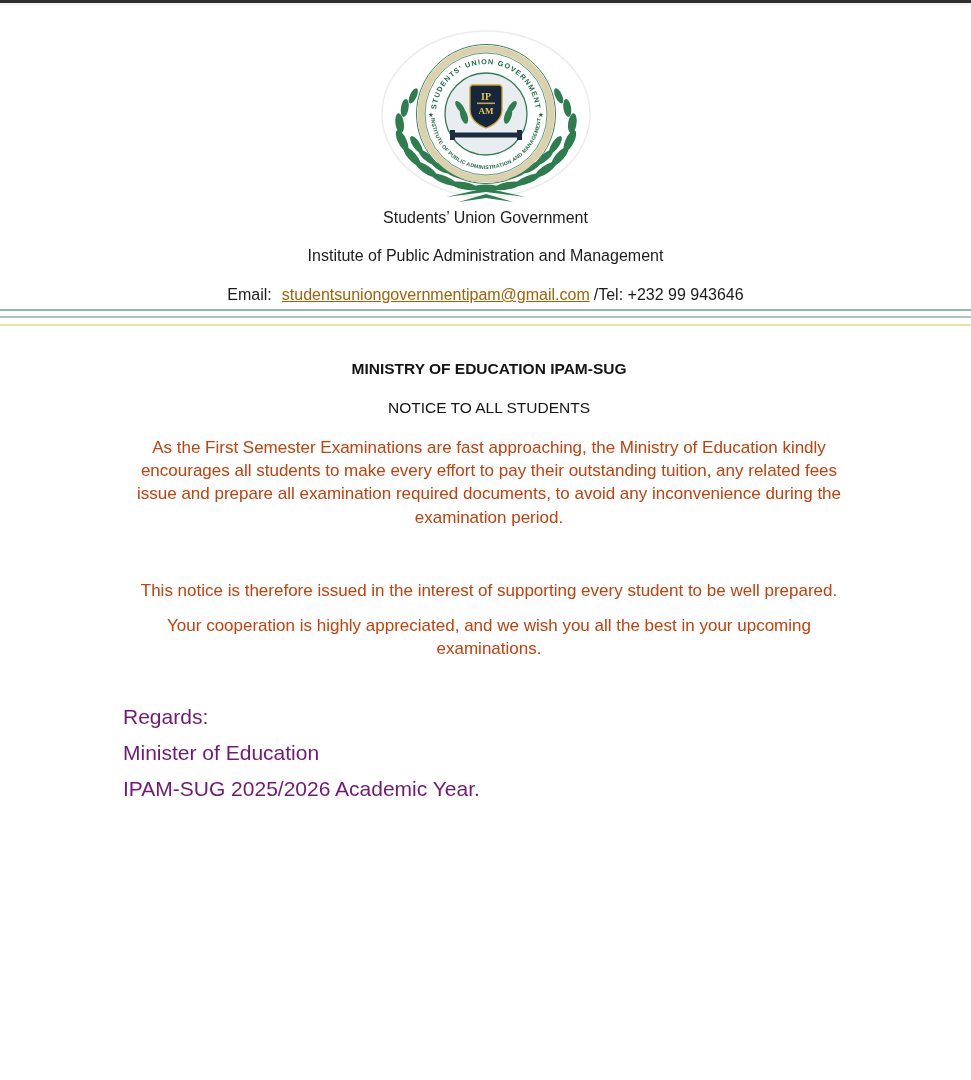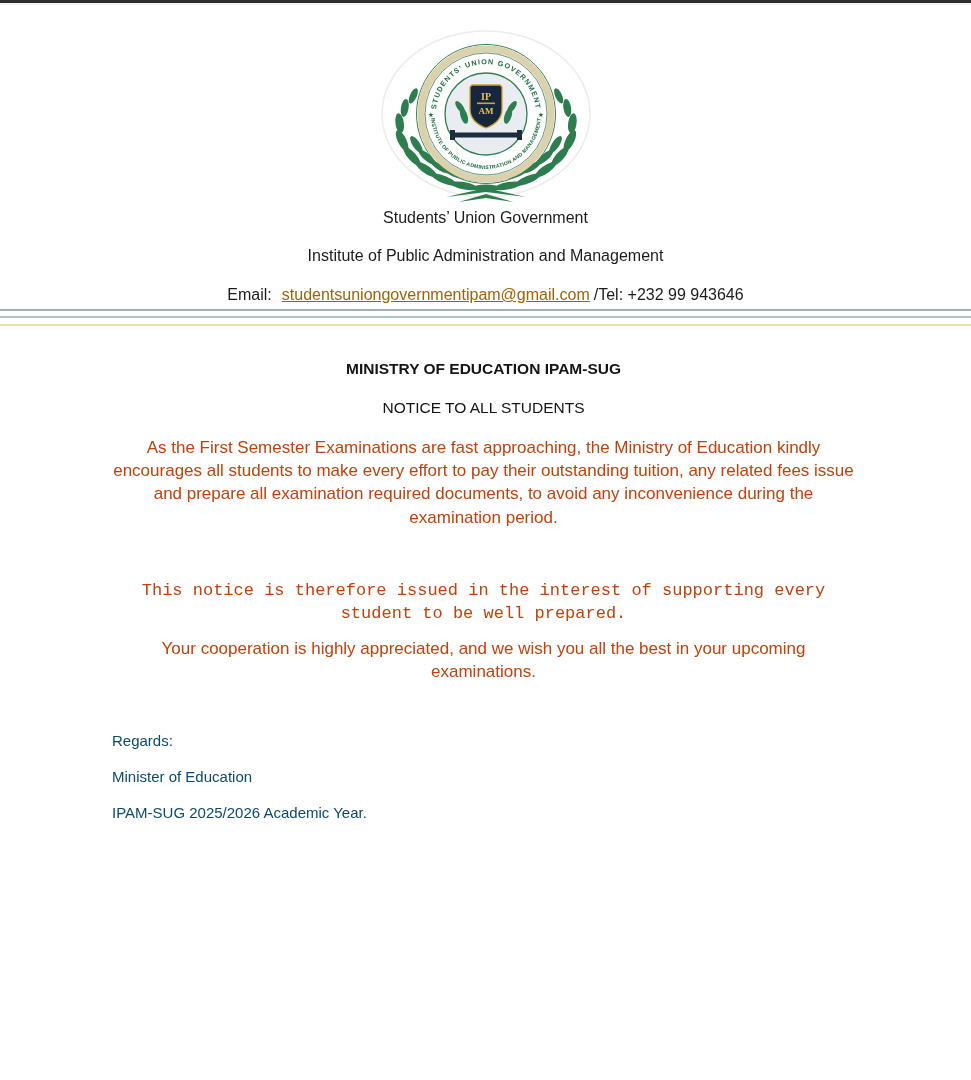--- a/index.html
+++ b/index.html
@@ -22,29 +22,29 @@
   .email-line a { color: #a16207; text-decoration: underline; margin: 0 4px 0 10px; }
 
   
   .divider { position: relative; height: 22px; margin-top: 5px; }
   .divider .ln { position: absolute; left: 0; right: 0; height: 2px; }
   .ln1 { top: 0;  background: #9cb3aa; }
   .ln2 { top: 7px;  background: #afc4ba; }
   .ln3 { top: 15px; background: #e9e49b; }
 
   
-  .notice { padding: 0 116px 0 112px; }
+  .notice { padding: 0 116px 0 112px; margin-left: 11px; }
   .title1 { margin-top: 29px; text-align: center; font-size: 15.5px; font-weight: bold; color: #141414; }
   .title2 { margin-top: 21px; text-align: center; font-size: 15.5px; font-weight: normal; color: #141414; }
   .para { font-size: 17px; line-height: 23.2px; color: #c2410c; text-align: center; }
   .p1 { margin-top: 19px; }
   .p2 { margin-top: 48px; }
-  .p3 { margin-top: 50px; font-family: Liberation Mono, monospace; }
+  .p3 { margin-top: 50px; }
   .p4 { margin-top: 12px; }
-  .sig { font-size: 15px; line-height: 16px; color: #0c4a6e; }
+  .sig { font-size: 21px; line-height: 16px; color: #701a75; }
   .sig-first { margin-top: 49px; }
   .sig + .sig { margin-top: 20px; }
 </style>
 </head>
 <body>
 
 <div class="top-strip"></div>
 
 <header class="letterhead">
 

